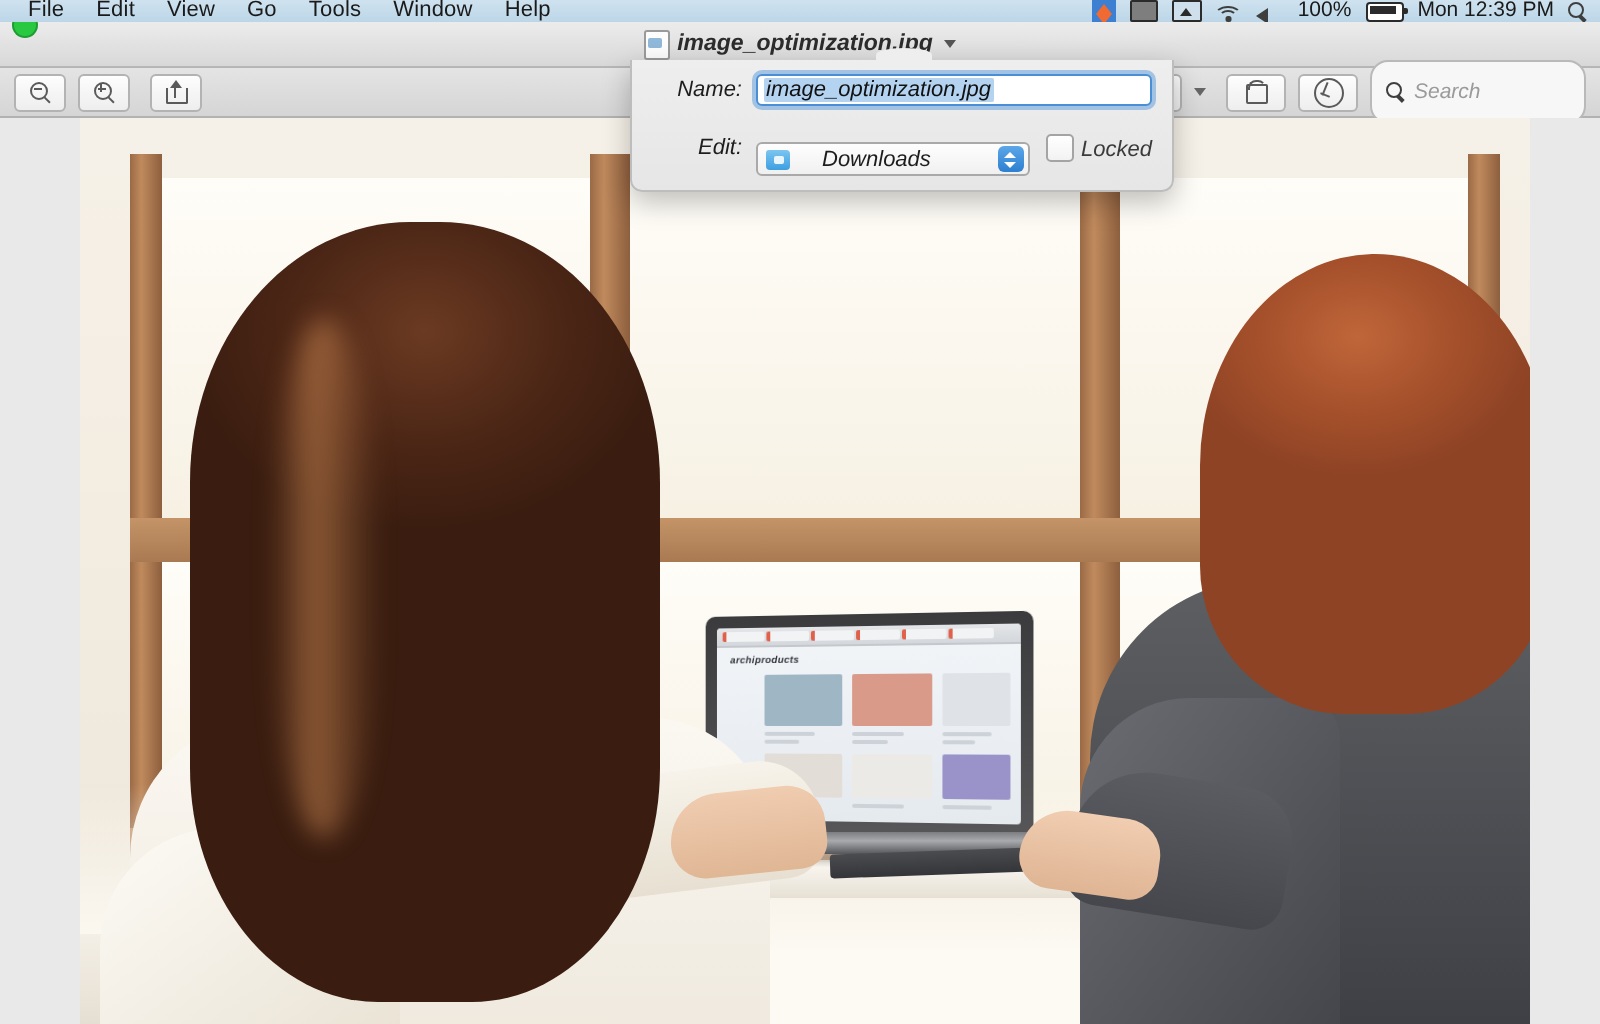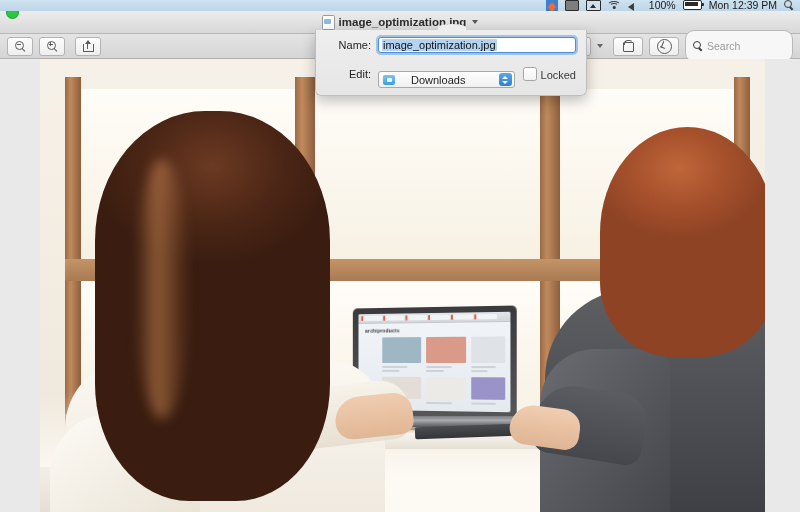--- a/index.html
+++ b/index.html
@@ -28,21 +28,21 @@
   }
   #menubar-left { display: flex; align-items: flex-end; padding-left: 6px; }
   .menu-item {
     padding: 0 8px;
     line-height: 11px;
     white-space: nowrap;
     letter-spacing: .1px;
   }
   #menubar-right {
     margin-left: auto;
-    display: flex; 
+    display: flex; align-items: flex-end;
     padding-right: 6px; gap: 7px;
     line-height: 11px;
     white-space: nowrap;
   }
   .status-icon { display: inline-block; position: relative; }
   .mb-text { font-size: 10.5px; }
 
   .ic-dropbox {
     width: 12px; height: 11px;
     background: #3d7fd1;
@@ -124,20 +124,21 @@
     content:'';position:absolute;left:6px;top:6px;width:4px;height:1.5px;
     background:#3e3e3e;transform:rotate(45deg);transform-origin:left center;
   }
 
   
   #window {
     position: absolute; left: 0; top: 11px;
     width: 800px; height: 501px;
     background: #ececec;
     overflow: hidden;
+    font-style: italic;
   }
 
   #titlebar {
     position: relative;
     height: 22px;
     background: linear-gradient(to bottom, #ececec 0%, #d8d8d8 100%);
     border-bottom: 1px solid #b6b6b6;
     display:flex; align-items:center; justify-content:center;
   }
   #traffic {
@@ -531,20 +532,29 @@
     background: #eeeeee;
     border-radius: 50% 50% 0 0;
   }
 </style>
 </head>
 <body>
 
 <div id="screen">
 
   <div id="menubar">
+    <div id="menubar-left">
+      <span class="menu-item">File</span>
+      <span class="menu-item">Edit</span>
+      <span class="menu-item">View</span>
+      <span class="menu-item">Go</span>
+      <span class="menu-item">Tools</span>
+      <span class="menu-item">Window</span>
+      <span class="menu-item">Help</span>
+    </div>
     <div id="menubar-right">
       <span class="status-icon ic-dropbox">
           <i></i>
         </span>
       <span class="status-icon ic-display"></span>
       <span class="status-icon ic-airplay"></span>
       <span class="status-icon ic-wifi">
           <span></span>
           <span></span>
           <span></span>

